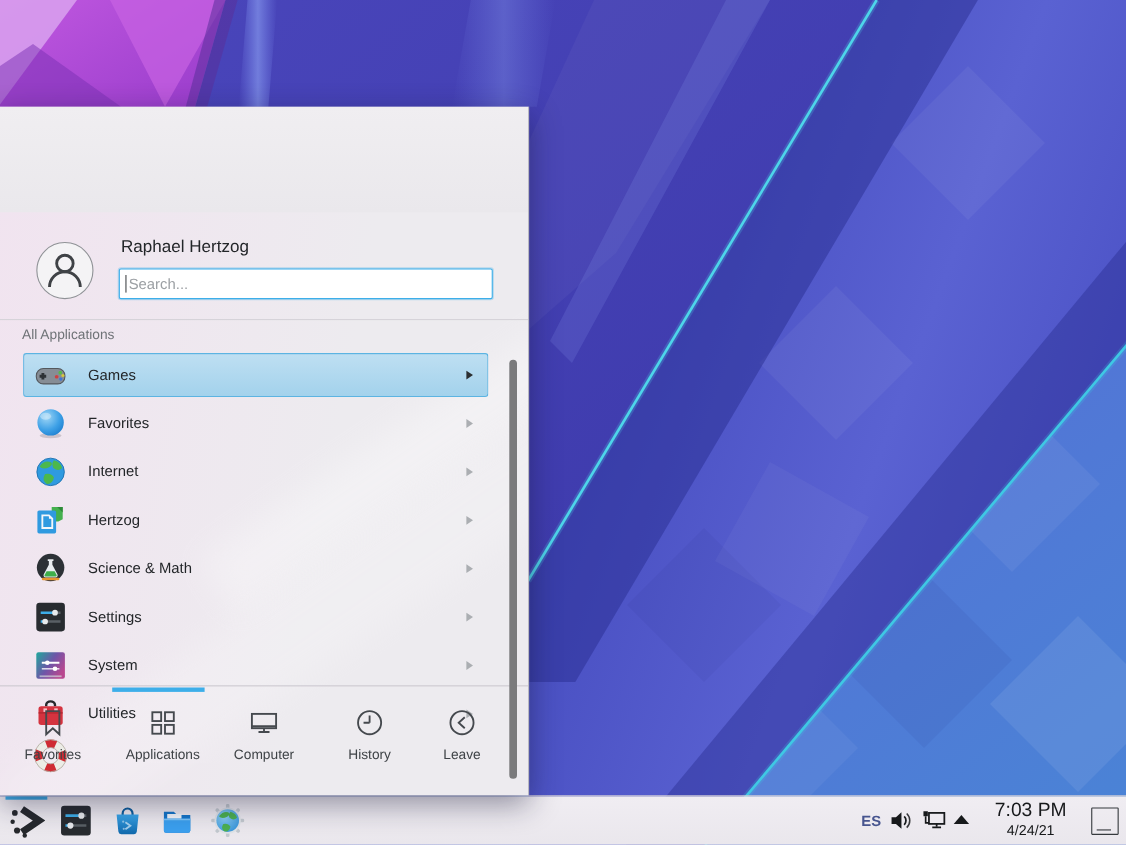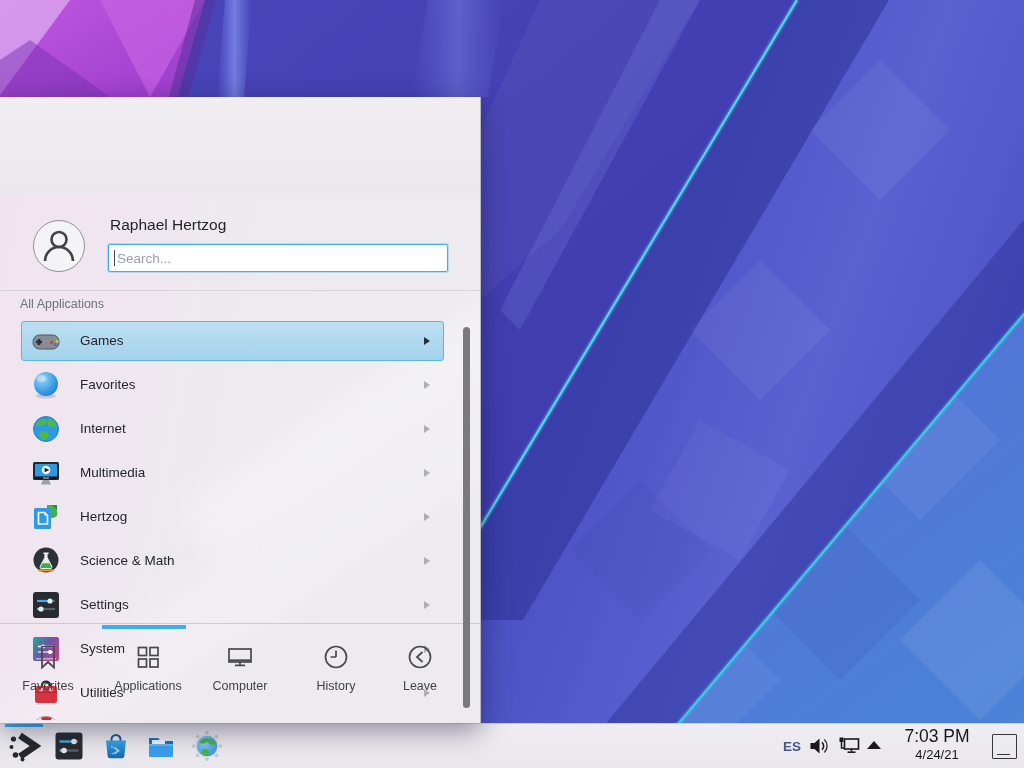--- a/index.html
+++ b/index.html
@@ -206,35 +206,20 @@
           <circle cx="16" cy="16" r="12.5" fill="#2f9ae0" stroke="#1b6fae" stroke-width=".8"></circle>
           <path d="M6 11 q4 -6 10 -4 q3 2 -1 4.5 q-6 3 -9 -0.5 z" fill="#4cb84c"></path>
           <path d="M19 5.5 q6 1.5 7.5 7 q-3.5 3.5 -8 0 q-2 -4 0.5 -7 z" fill="#4cb84c"></path>
           <path d="M11 18 q5.5 -1.5 8 3 q-1 6 -6.5 6 q-5 -3.5 -1.5 -9 z" fill="#4cb84c"></path>
         </svg>
       </span>
       <span class="clabel">Internet</span>
       <span class="arr"></span>
     </div>
 
-    <div class="row">
-      <span class="cicon">
-        <svg width="32" height="32" viewBox="0 0 32 32">
-          <rect x="3" y="5" width="26" height="18" rx="1.5" fill="#24282c"></rect>
-          <rect x="5" y="7" width="22" height="12.5" fill="#2f9ae0"></rect>
-          <circle cx="16" cy="13" r="4.3" fill="#f2f5f7"></circle>
-          <path d="M14.6 10.7 l4.8 2.3 -4.8 2.3 z" fill="#1d2023"></path>
-          <rect x="5" y="19.8" width="22" height="2.4" fill="#121416"></rect>
-          <rect x="13" y="20.6" width="6" height="0.9" fill="#e8e8e8"></rect>
-          <path d="M13 23 h6 l2 4.5 h-10 z" fill="#9aa0a6"></path>
-        </svg>
-      </span>
-      <span class="clabel">Multimedia</span>
-      <span class="arr"></span>
-    </div>
 
     <div class="row">
       <span class="cicon">
         <svg width="32" height="32" viewBox="0 0 32 32">
           <path d="M17 4 h10 v11 l-4 2 h-6 z" fill="#44b04e"></path>
           <path d="M22 4 l5 5 v-5 z" fill="#2e8a38"></path>
           <rect x="4" y="7" width="17" height="21" rx="1.5" fill="#2f9ae0"></rect>
           <path d="M8.5 11.5 h6 l3 3 v8.5 h-9 z" fill="none" stroke="#f2f6fa" stroke-width="1.7"></path>
           <path d="M14.5 11.5 v3 h3 z" fill="#f2f6fa"></path>
         </svg>

